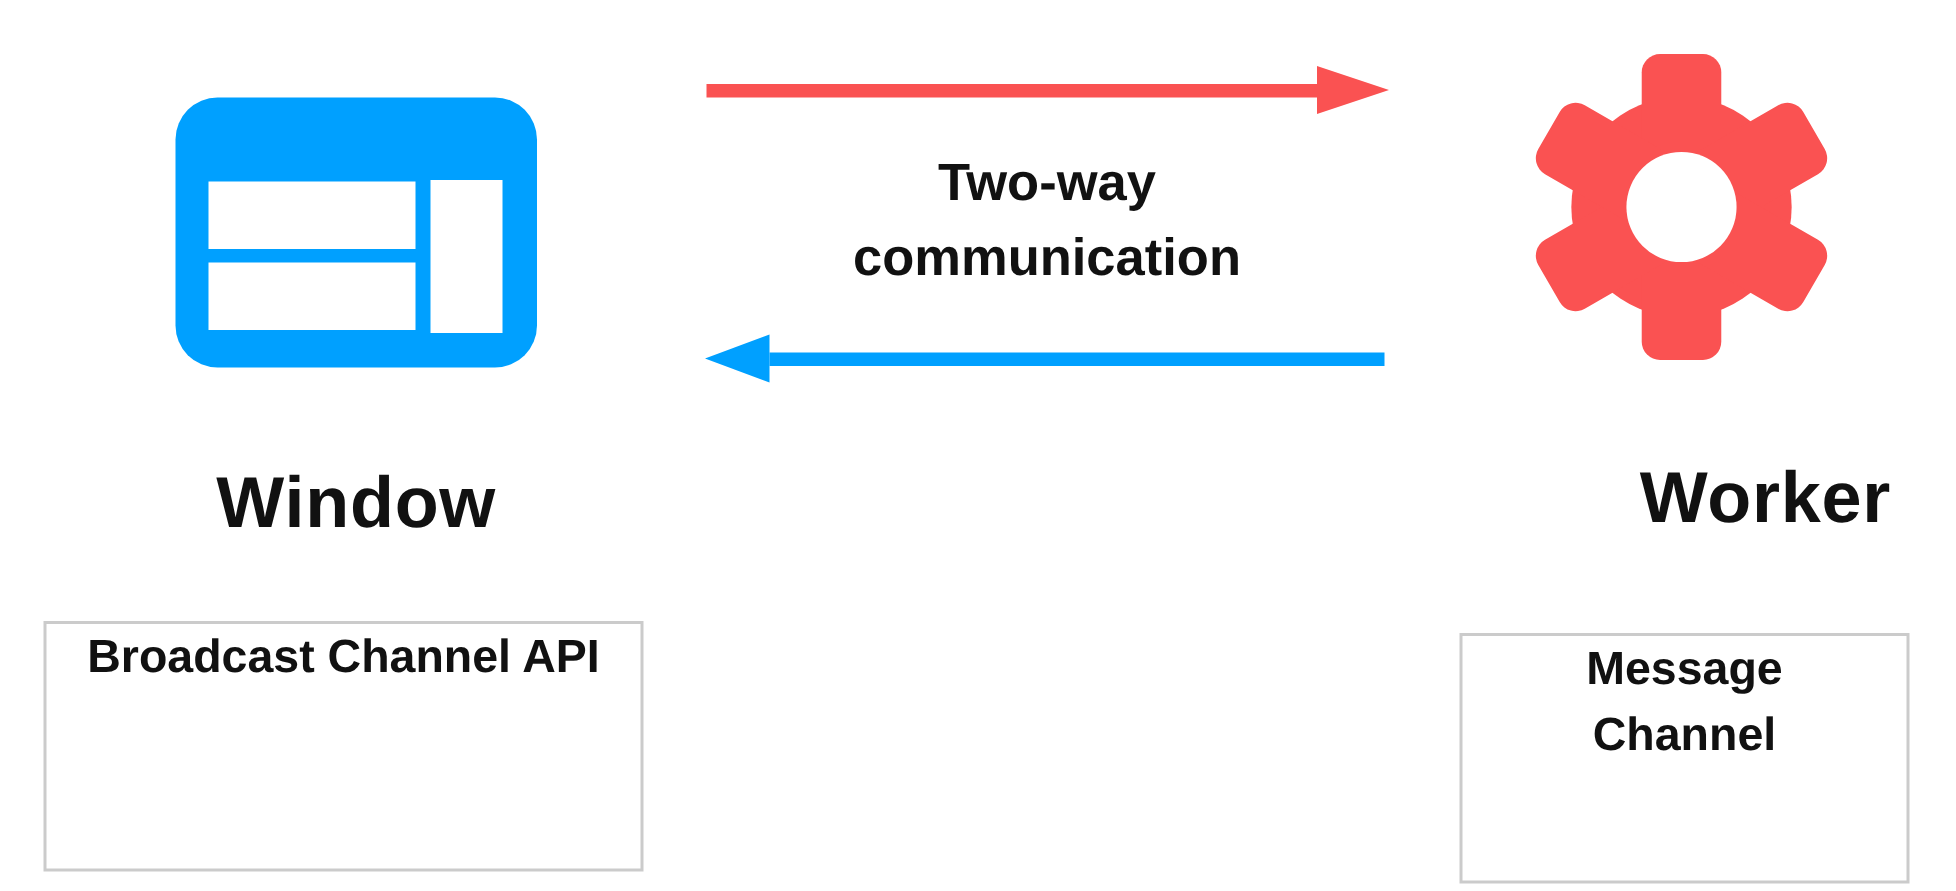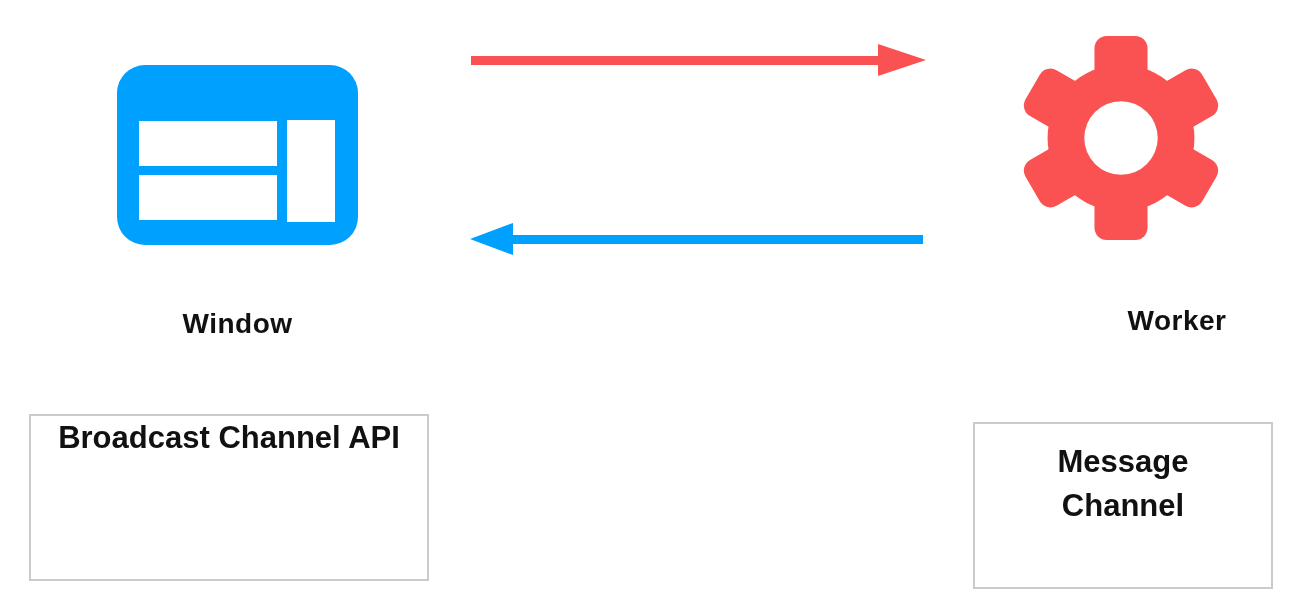--- a/index.html
+++ b/index.html
@@ -50,21 +50,21 @@
     position: absolute;
     left: 1019px;
     top: 31px;
     width: 204px;
     height: 214px;
   }
 
   
   .entity-label {
     position: absolute;
-    font-size: 28px;
+    font-size: 48px;
     font-weight: bold;
     text-align: center;
     letter-spacing: 0.5px;
   }
   .window-label { left: 117px; top: 308px; width: 241px; }
   .worker-label { left: 1073px; top: 305px; width: 208px; }
 
   
   .arrow-shaft {
     position: absolute;
@@ -112,21 +112,21 @@
     display: flex;
     align-items: flex-start;
     justify-content: center;
     text-align: center;
     font-size: 31px;
     font-weight: bold;
     line-height: 44px;
   }
   .box-broadcast { left: 29px;  top: 414px; width: 400px; padding: 0 26px; }
   .box-client    { left: 487px; top: 414px; width: 403px; padding: 0 26px; }
-  .box-message   { left: 973px; top: 422px; width: 300px; padding: 16px 20px; }
+  .box-message   { left: 973px; top: 422px; width: 300px; padding: 0 20px; }
 </style>
 </head>
 <body>
 
 <div class="canvas">
 
   <div class="window-icon">
     <div class="win-bar win-bar1"></div>
     <div class="win-bar win-bar2"></div>
     <div class="win-side"></div>
@@ -141,20 +141,21 @@
     </g>
     <circle cx="50" cy="50" r="18" fill="#ffffff"></circle>
   </svg>
 
   <div class="entity-label window-label">Window</div>
   <div class="entity-label worker-label">Worker</div>
 
   <div class="arrow-shaft shaft-red"></div>
   <div class="arrow-head head-red"></div>
 
+  <div class="comm-label">Two-way communication</div>
 
   <div class="arrow-head head-blue"></div>
   <div class="arrow-shaft shaft-blue"></div>
 
   <div class="api-box box-broadcast">
     <span>Broadcast Channel API</span>
   </div>
   <div class="api-box box-message">
     <span>Message Channel</span>
   </div>

